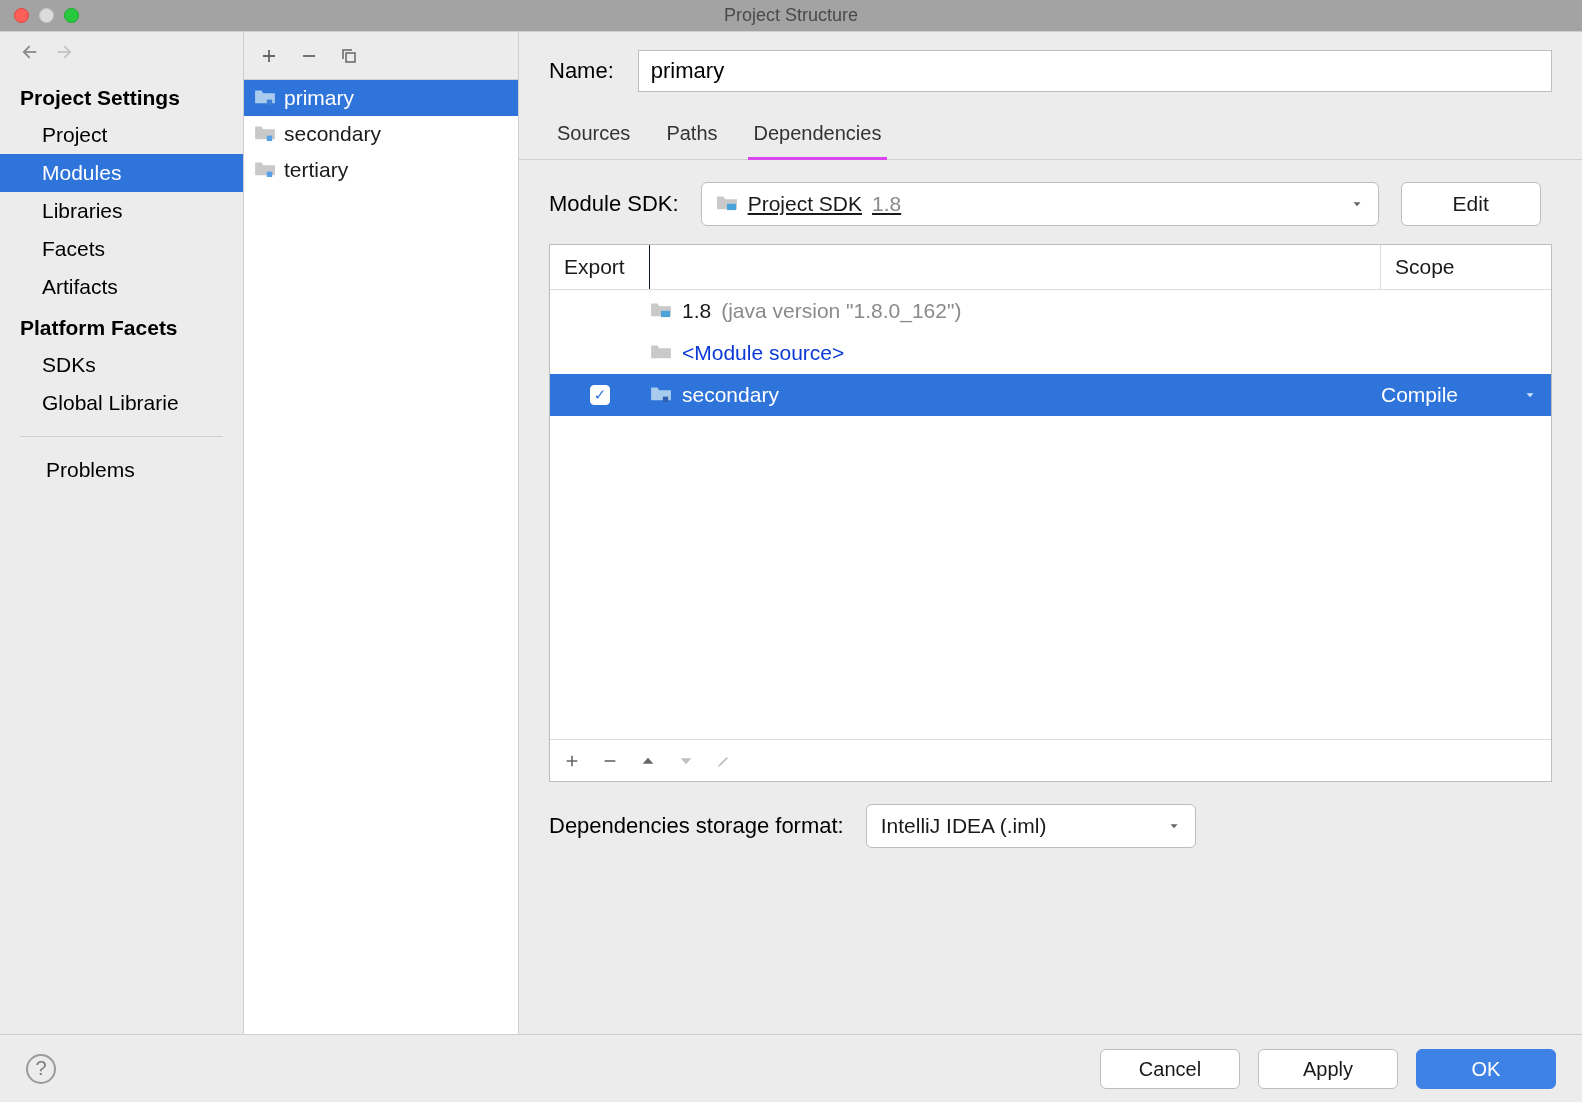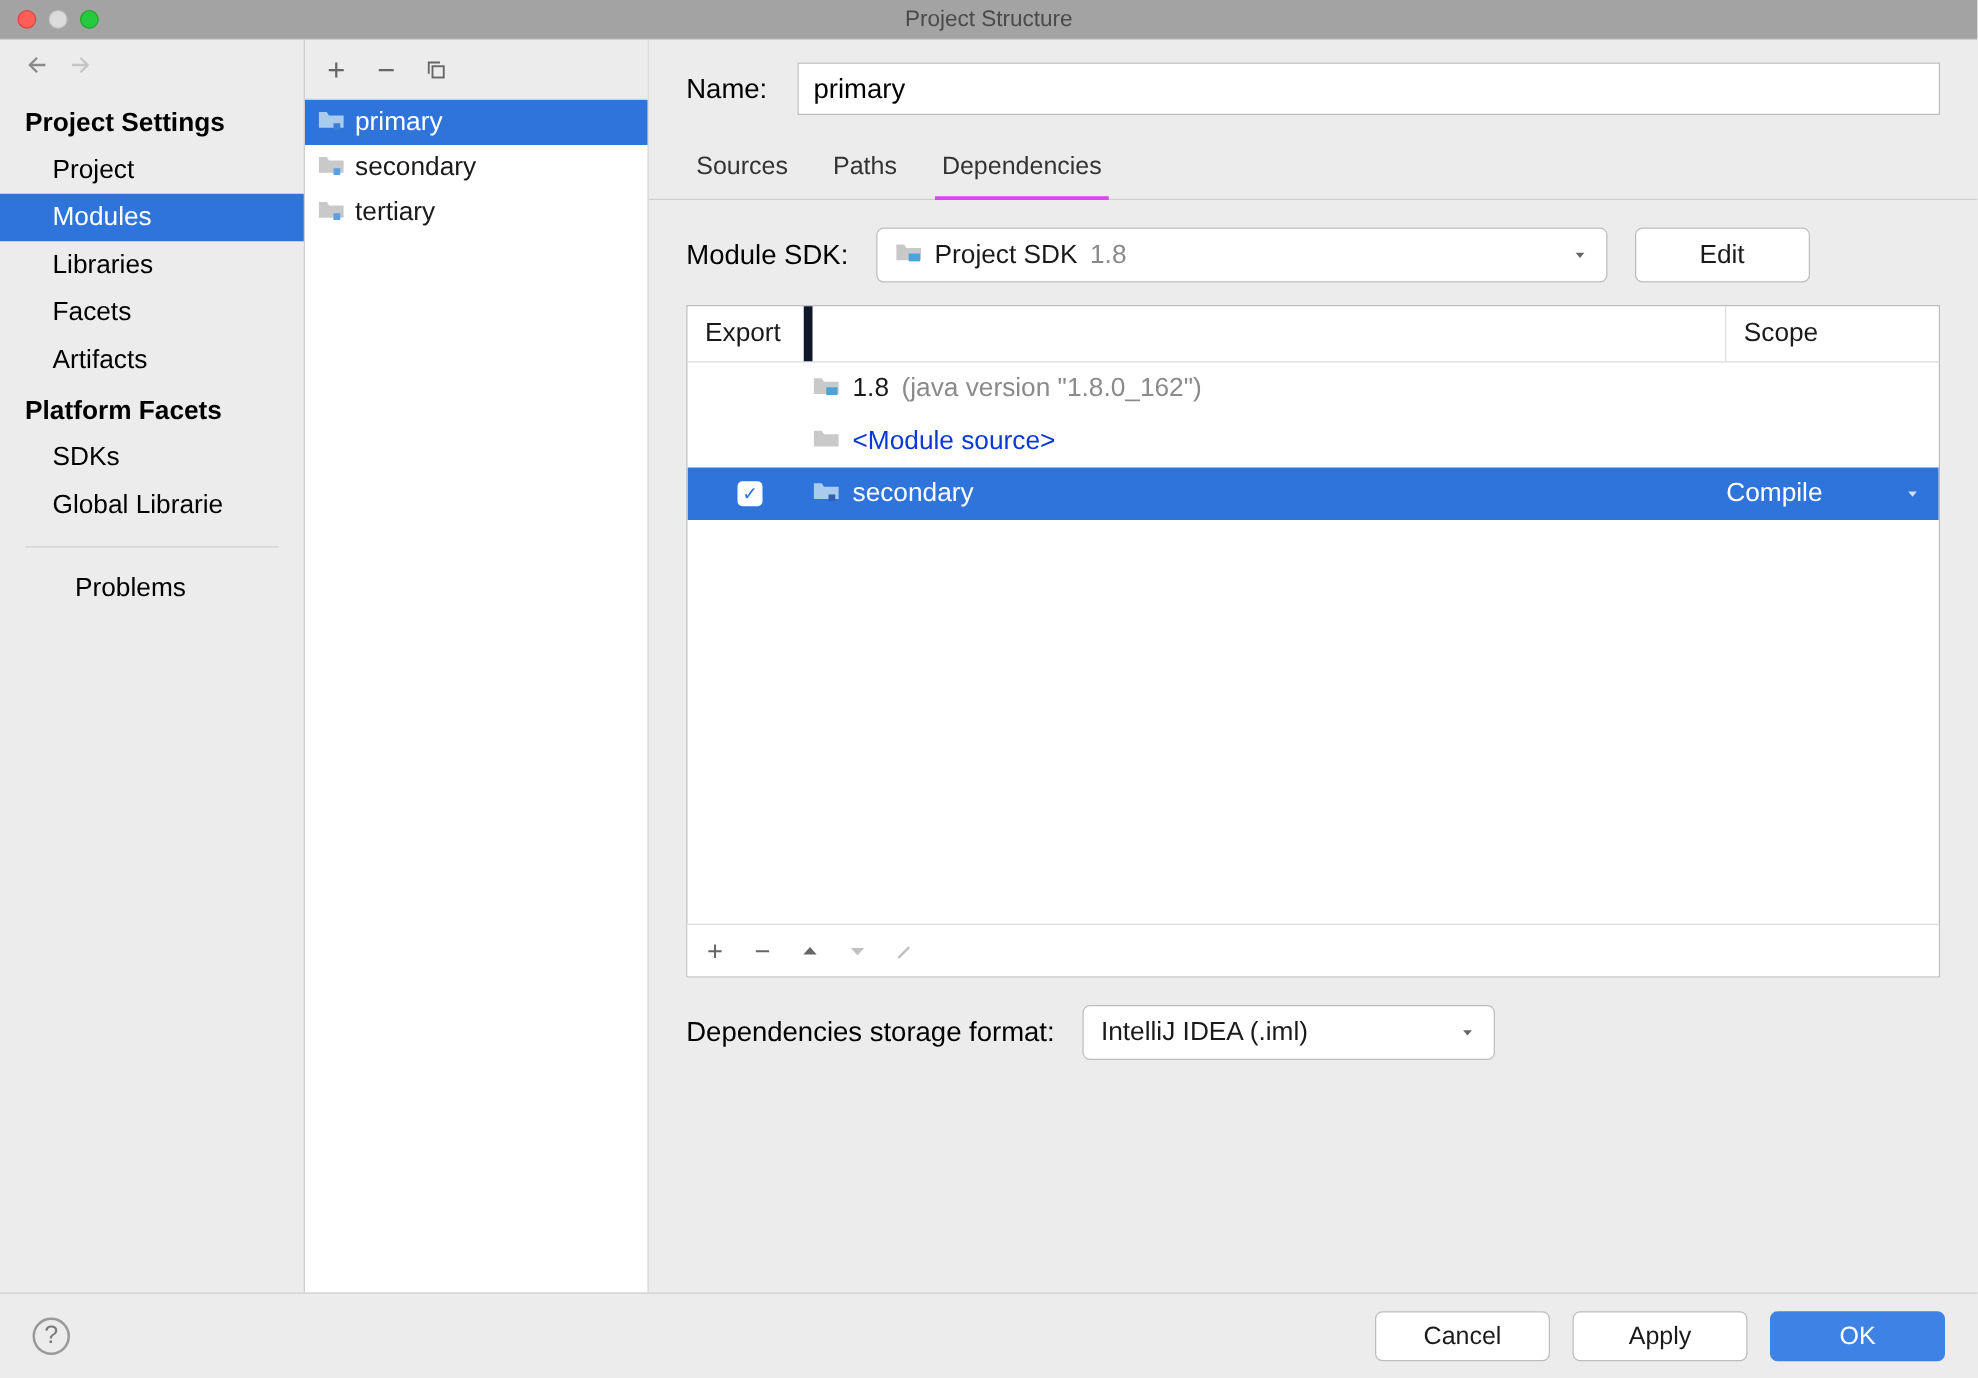--- a/index.html
+++ b/index.html
@@ -41,29 +41,29 @@
     .name-row { display: flex; align-items: center; gap: 24px; padding: 18px 30px 22px 30px; }
     .lbl { font-size: 22px; color: #000; }
     .name-input { flex: 1; height: 42px; font-size: 22px; padding: 4px 12px; border: 1px solid #bdbdbd; background: #fff; }
 
     .tabs { display: flex; gap: 24px; padding: 0 32px; border-bottom: 1px solid #cfcfcf; }
     .tab { padding: 8px 6px 12px; font-size: 20px; color: #333; cursor: default; }
     .tab.selected { border-bottom: 3px solid #d946ef; margin-bottom: -1px; font-weight: 500; }
 
     .sdk-row { display: flex; align-items: center; gap: 22px; padding: 22px 30px 18px 30px; }
     .select { display: flex; align-items: center; gap: 10px; height: 44px; padding: 0 14px; background: #fff; border: 1px solid #bdbdbd; border-radius: 6px; font-size: 21px; }
-    .select.sdk { width: 585px; justify-content: space-between; }
+    .select.sdk { width: 678px; justify-content: space-between; text-decoration: underline; }
     .select .left { display: flex; align-items: center; gap: 10px; }
     .sdk-version { color: #8a8a8a; }
     .edit-btn { width: 140px; height: 44px; background: #fff; border: 1px solid #bdbdbd; border-radius: 6px; font-size: 21px; text-align: center; line-height: 42px; }
 
     .deps-table { margin: 0 30px; border: 1px solid #bdbdbd; background: #fff; display: flex; flex-direction: column; height: 538px; }
     .d-head { display: flex; border-bottom: 1px solid #dcdcdc; }
     .d-head > div { padding: 10px 14px; font-size: 21px; }
-    .col-export { width: 100px; border-right: 7px solid #0f172a; }
+    .col-export { width: 100px; border-right: 1px solid #0f172a; }
     .col-main { flex: 1; border-right: 1px solid #dcdcdc; }
     .col-scope { width: 170px; }
     .d-body { flex: 1; overflow: auto; }
     .d-row { display: flex; align-items: center; height: 42px; font-size: 21px; }
     .d-row .c-export { width: 100px; display: flex; justify-content: center; }
     .d-row .c-main { flex: 1; display: flex; align-items: center; gap: 10px; }
     .d-row .c-scope { width: 170px; display: flex; align-items: center; justify-content: space-between; padding-right: 14px; }
     .d-row.selected { background: #2e74da; color: #fff; }
     .d-row .muted { color: #8a8a8a; }
     .d-row.link { color: #0a39d6; }
@@ -120,21 +120,21 @@
       <div class="sb-item selected">Modules</div>
       <div class="sb-item">Libraries</div>
       <div class="sb-item">Facets</div>
       <div class="sb-item">Artifacts</div>
 
       <div class="sb-heading">Platform Facets</div>
       <div class="sb-item">SDKs</div>
       <div class="sb-item">Global Librarie</div>
 
       <hr class="sb-divider">
-      <div class="sb-item" style="padding-left:60px">Problems</div>
+      <div class="sb-item" style="padding-left:46px">Problems</div>
     </div>
 
     <div class="mods">
       <div class="mods-toolbar">
         <span class="btn">
             <svg viewBox="0 0 24 24" stroke="#666" stroke-width="2.4">
               <path d="M12 4v16M4 12h16"></path>
             </svg>
           </span>
         <span class="btn">

